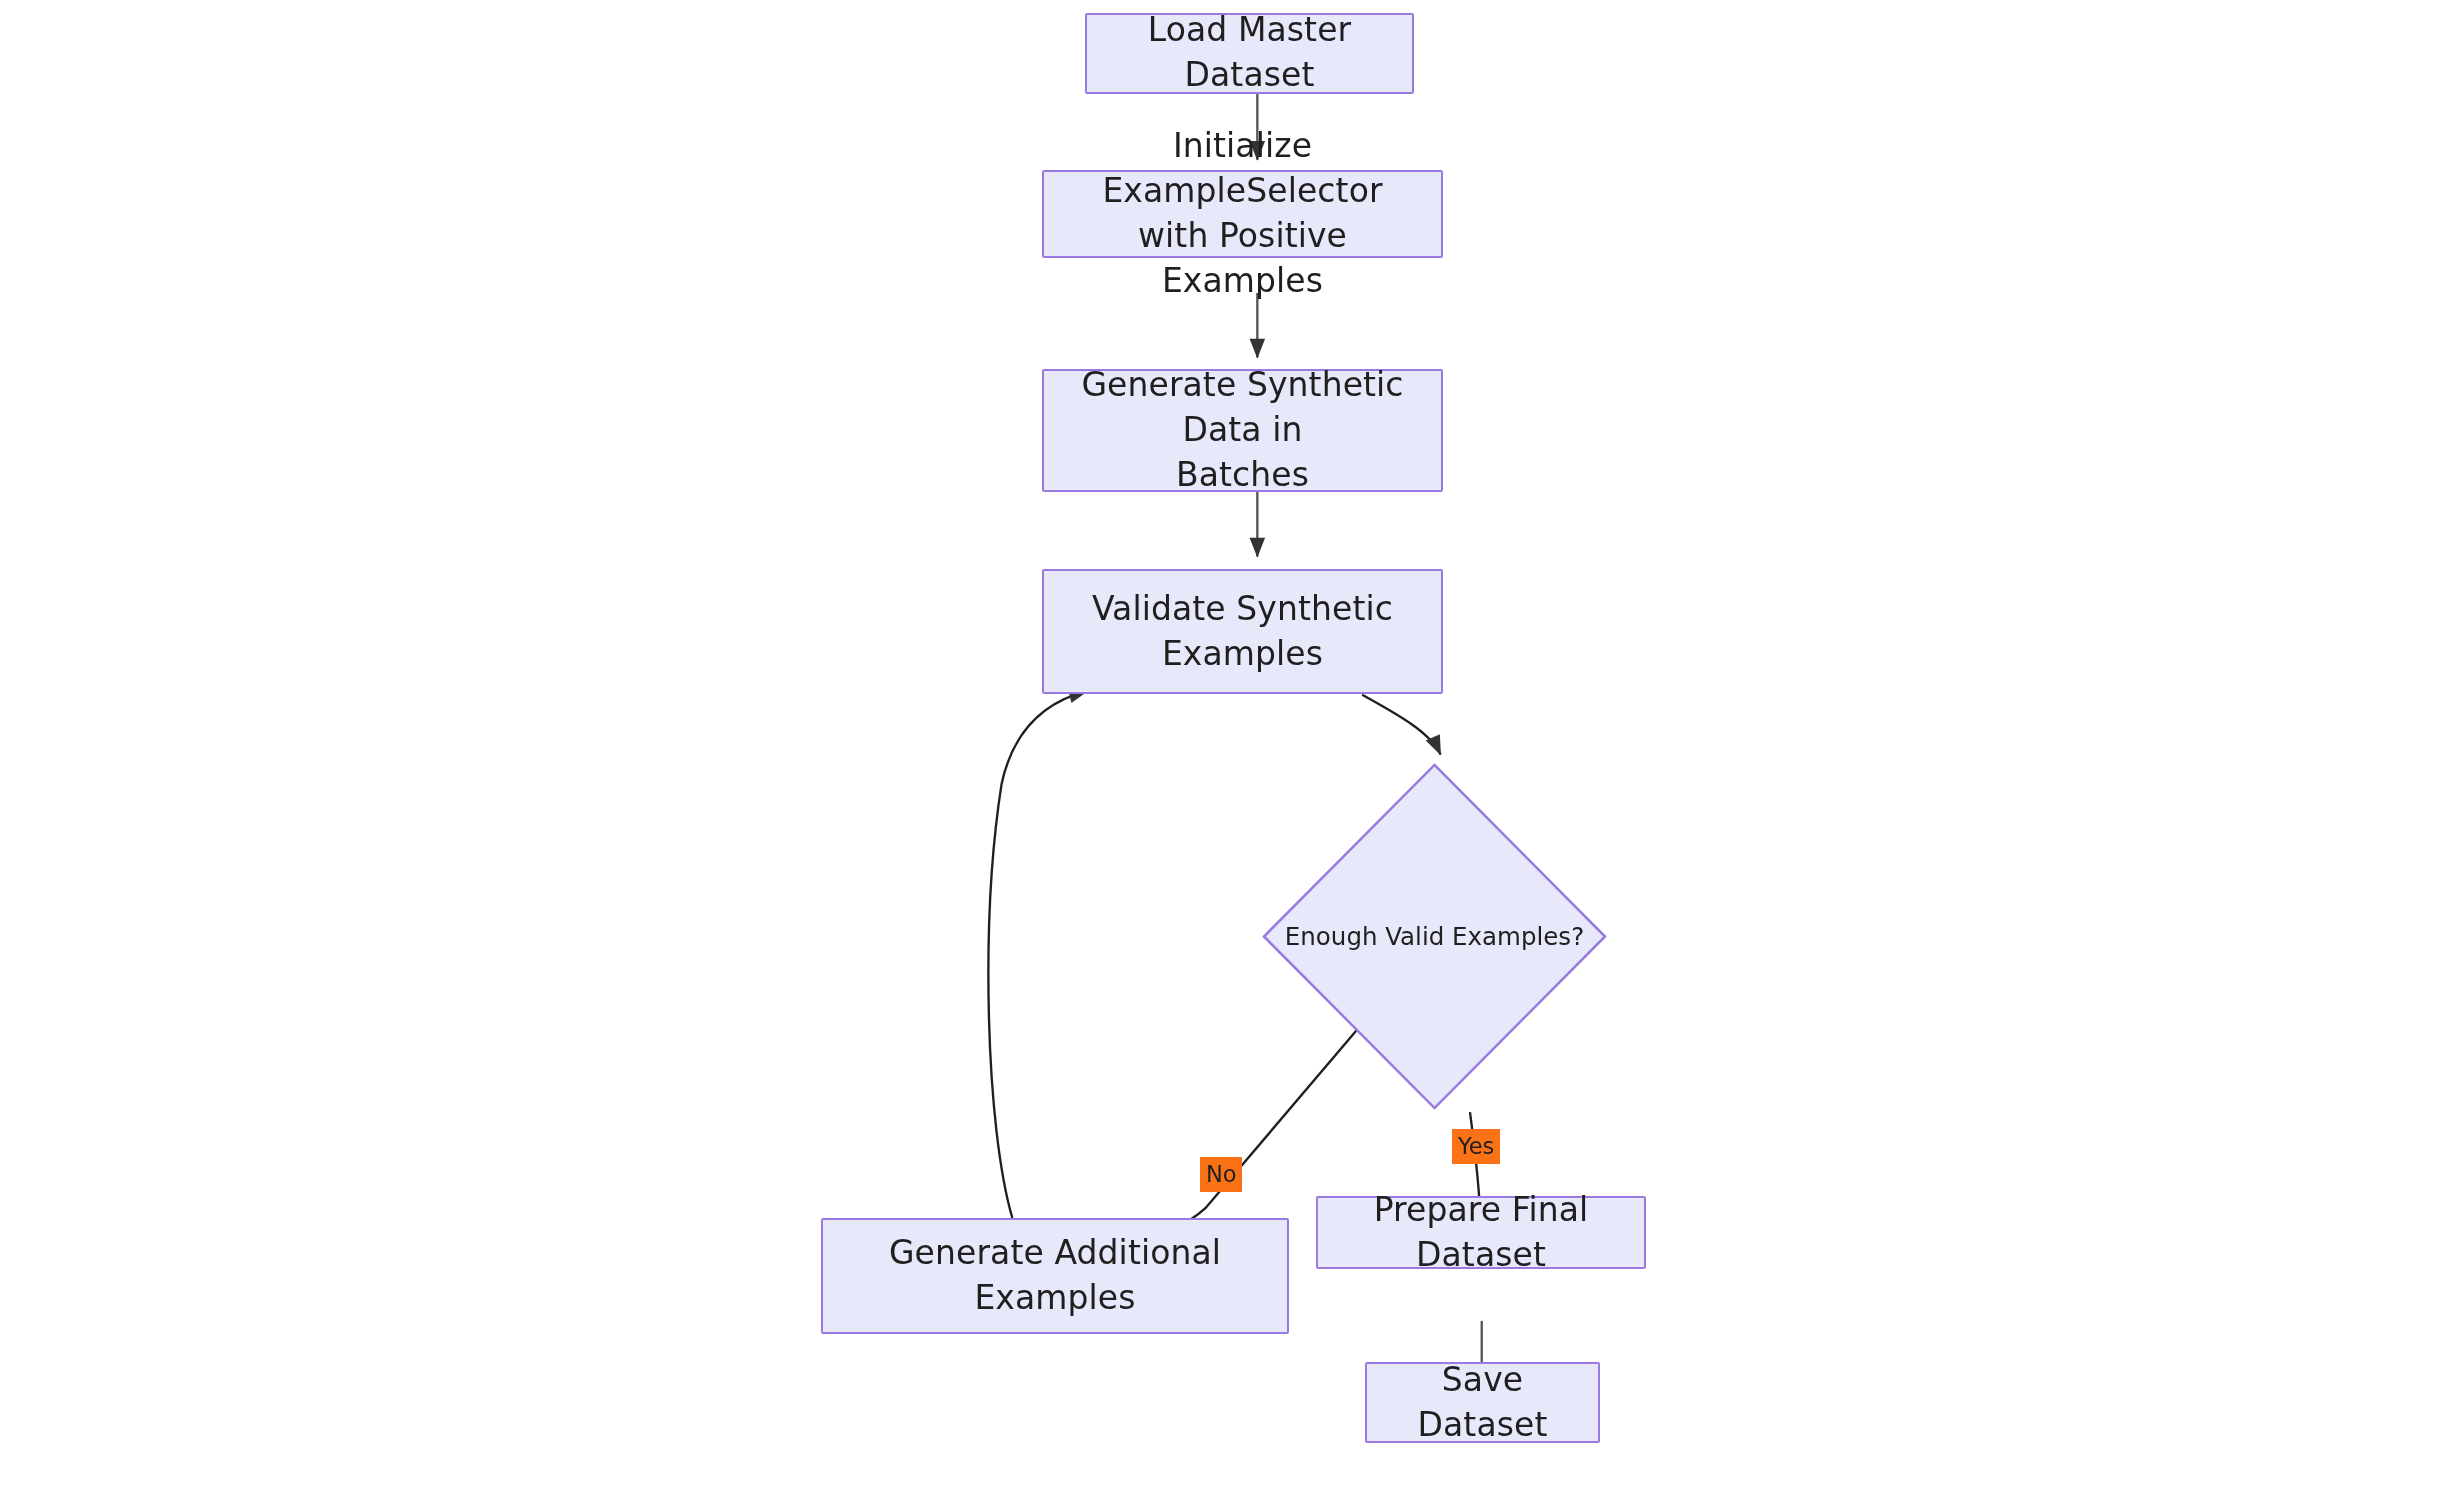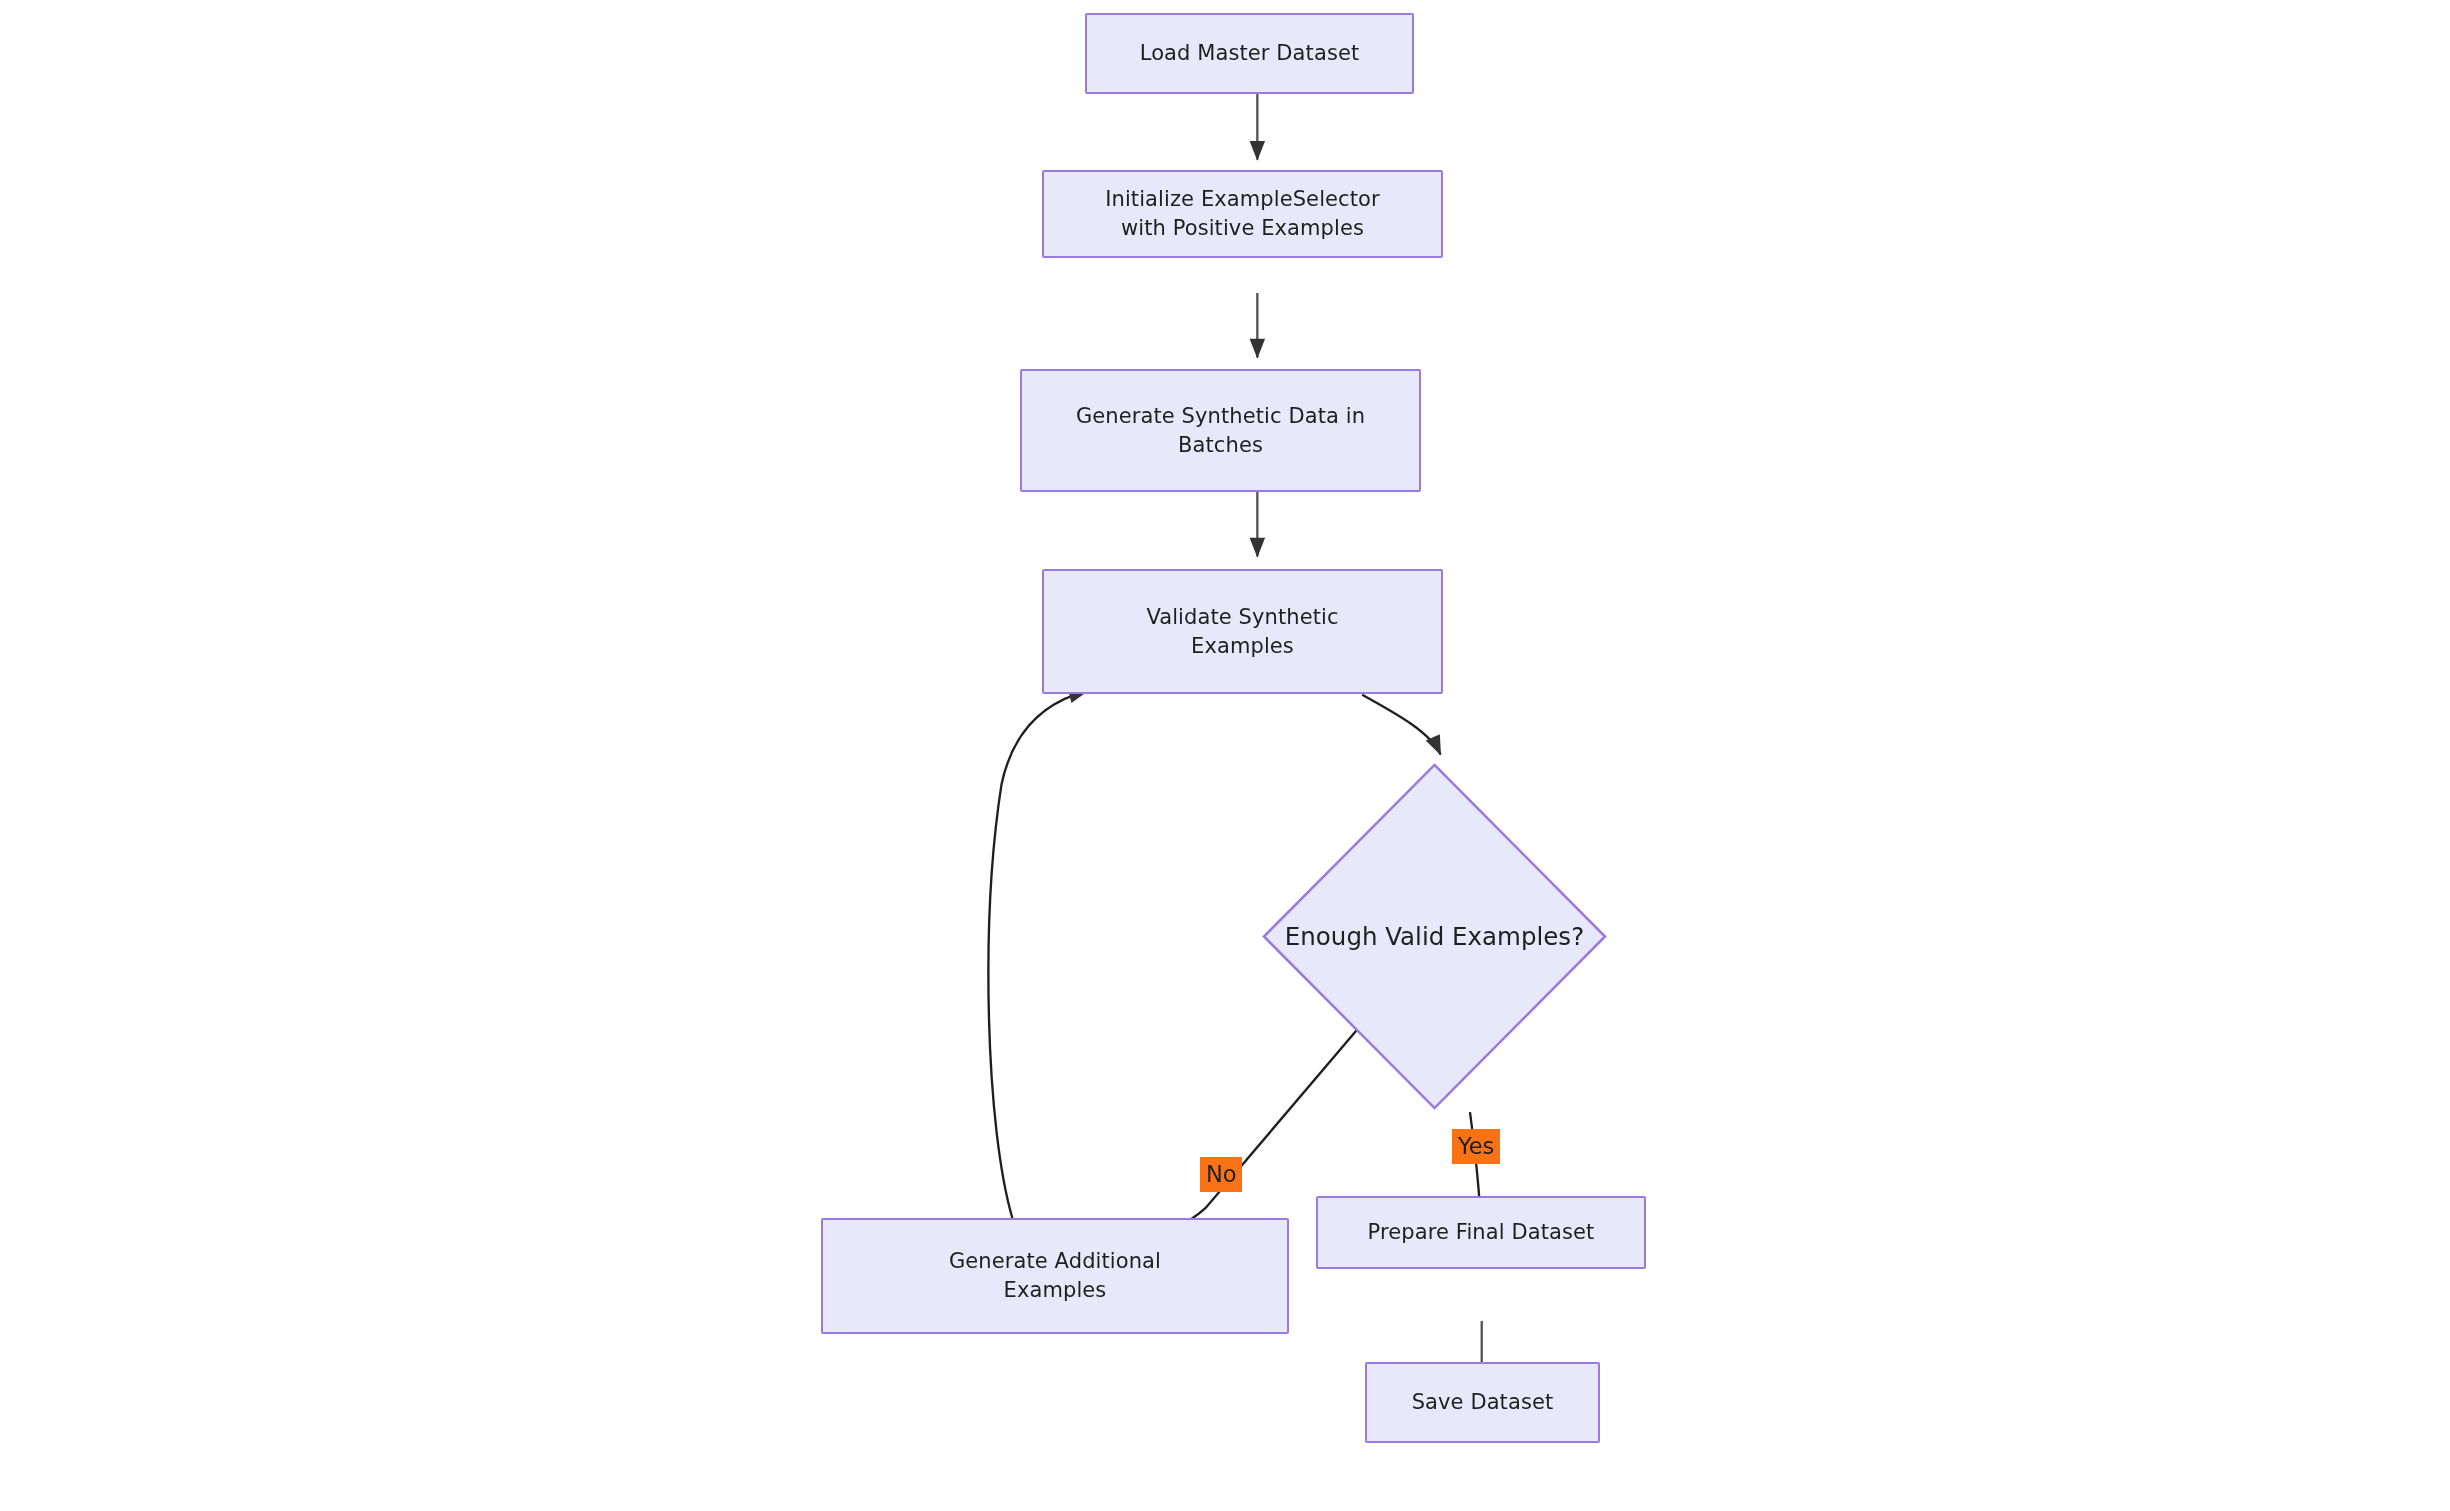--- a/index.html
+++ b/index.html
@@ -34,21 +34,21 @@
     justify-content: center;
     text-align: center;
   }
   .node-rect {
     background: #e8e8fb;
     border: 2px solid #9a7ae0;
     border-radius: 2px;
   }
   .node-label {
     color: #1f1f1f;
-    font-size: 21px;
+    font-size: 33px;
     line-height: 1.36;
     letter-spacing: 0.1px;
     white-space: pre-line;
     padding: 0 13.7px;
   }
   .node-diamond {
     background: transparent;
     border: none;
   }
   .diamond-shape {
@@ -108,21 +108,21 @@
 
   <div class="node node-rect" style="left:1085px; top:12.7px; width:329px; height:81px;">
     <span class="node-label">Load Master Dataset</span>
   </div>
 
   <div class="node node-rect" style="left:1042px; top:170px; width:401px; height:88px;">
     <span class="node-label">Initialize ExampleSelector
 with Positive Examples</span>
   </div>
 
-  <div class="node node-rect" style="left:1020px; top:369px; width:401px; height:123px;">
+  <div class="node node-rect" style="left:1042px; top:369px; width:401px; height:123px;">
     <span class="node-label">Generate Synthetic Data in
 Batches</span>
   </div>
 
   <div class="node node-rect" style="left:1042px; top:569px; width:401px; height:125px;">
     <span class="node-label">Validate Synthetic
 Examples</span>
   </div>
 
   <div class="node node-diamond" style="left:1262px; top:763px; width:345px; height:347px;">

